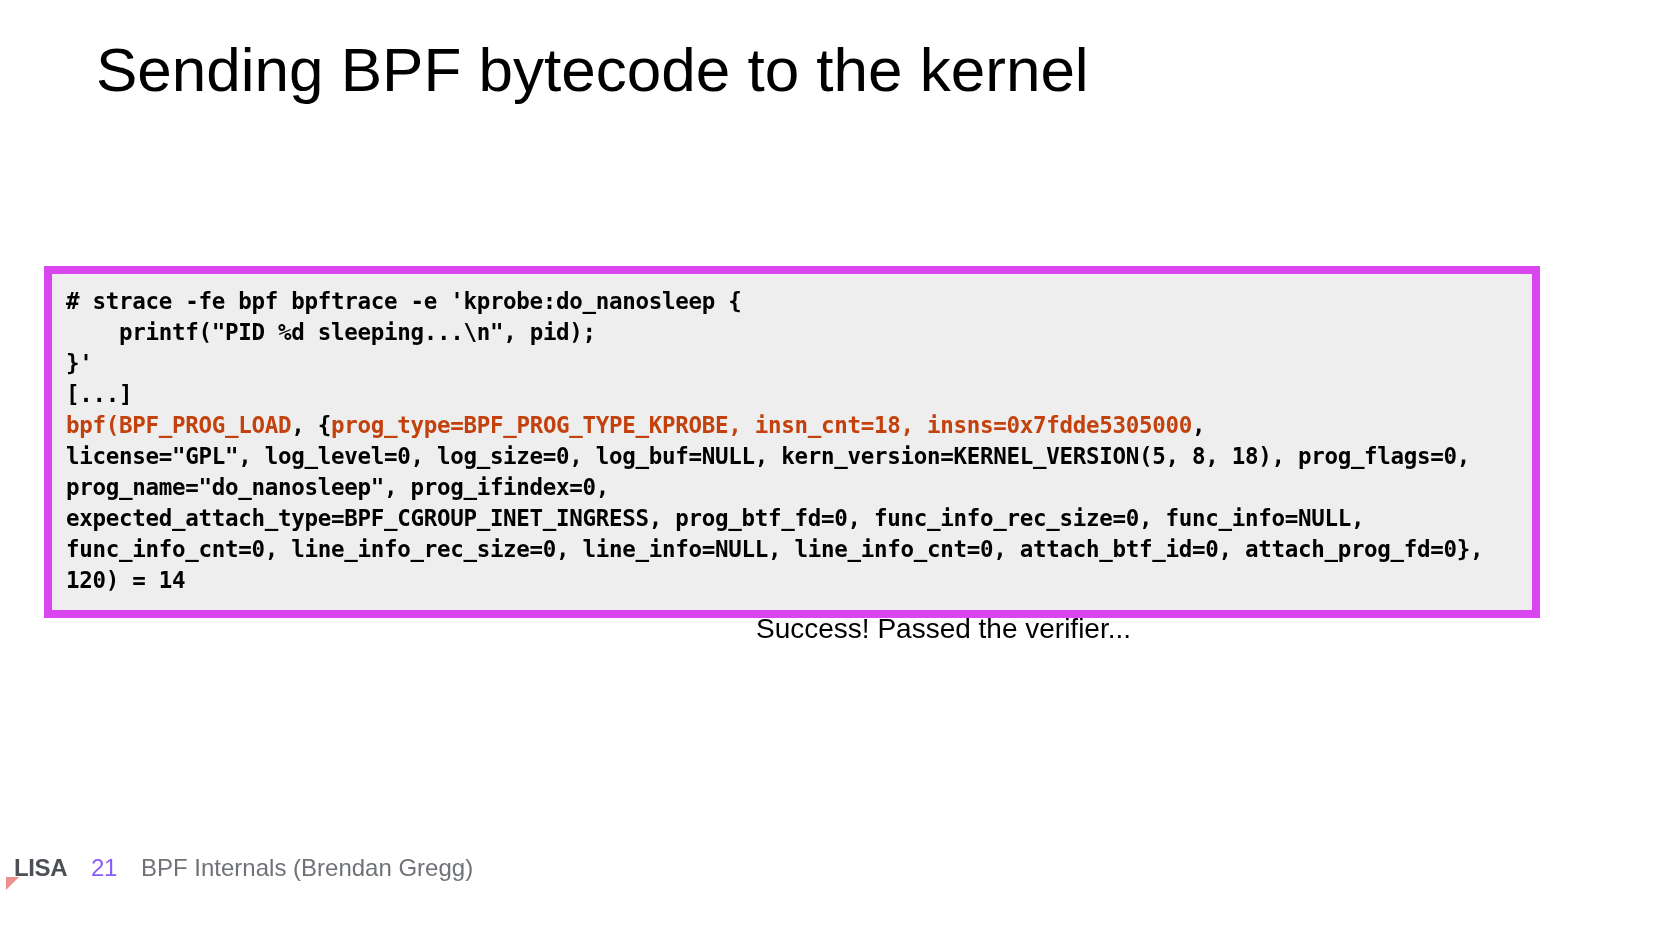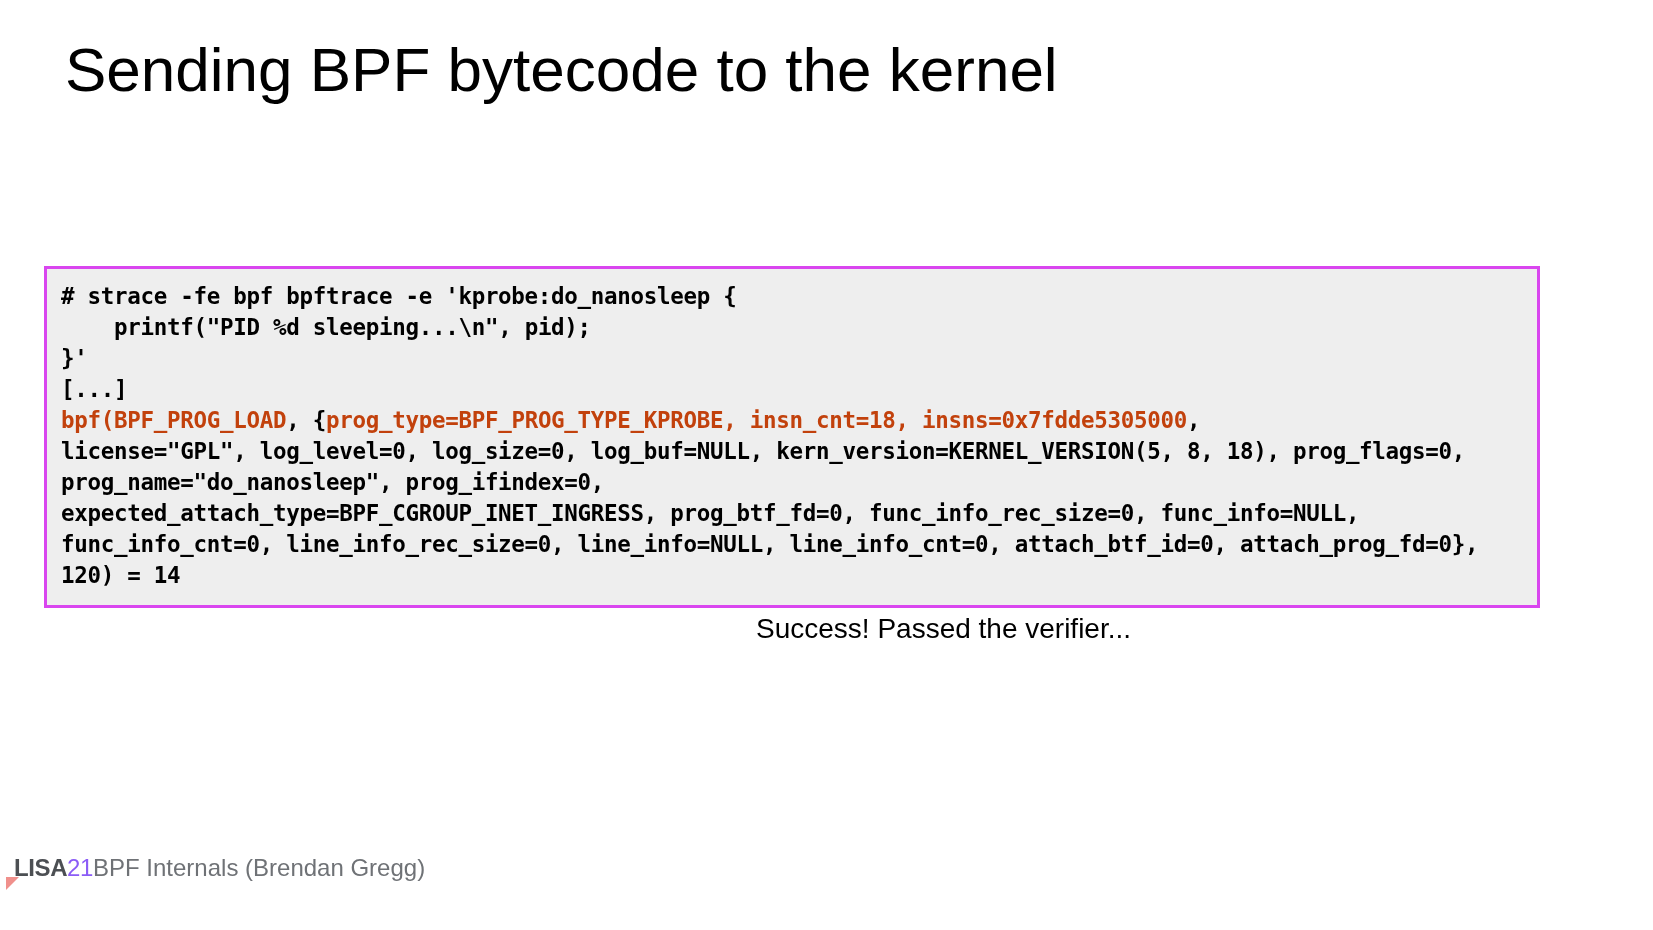--- a/index.html
+++ b/index.html
@@ -13,37 +13,37 @@
     font-family: "Liberation Sans", sans-serif;
     overflow: hidden;
     position: relative;
   }
   .slide {
     position: absolute;
     inset: 0;
   }
   .slide-title {
     position: absolute;
-    left: 65px;
+    left: 96px;
     top: 36px;
     font-size: 62px;
     font-weight: 400;
     color: #000000;
     letter-spacing: 0px;
     white-space: nowrap;
     line-height: 1.1;
   }
   .code-block {
     position: absolute;
     left: 44px;
     top: 266px;
     width: 1496px;
     box-sizing: border-box;
     background: #eeeeee;
-    border: 3px solid #d946ef;
+    border: 8px solid #d946ef;
     padding: 12px 18px 14px 14px;
   }
   .code-block pre {
     margin: 0;
     font-family: "DejaVu Sans Mono", monospace;
     font-weight: bold;
     font-size: 22.5px;
     line-height: 31px;
     color: #000000;
     white-space: pre-wrap;
@@ -66,20 +66,21 @@
   }
   .footer {
     position: absolute;
     left: 14px;
     bottom: 48px;
     display: flex;
     align-items: baseline;
     font-size: 24px;
     color: #6f7276;
     white-space: nowrap;
+    gap: 24px;
   }
   .footer-logo-mark {
     position: absolute;
     left: 6px;
     bottom: 40px;
     width: 0;
     height: 0;
     border-left: 13px solid #f0908c;
     border-bottom: 13px solid transparent;
   }

